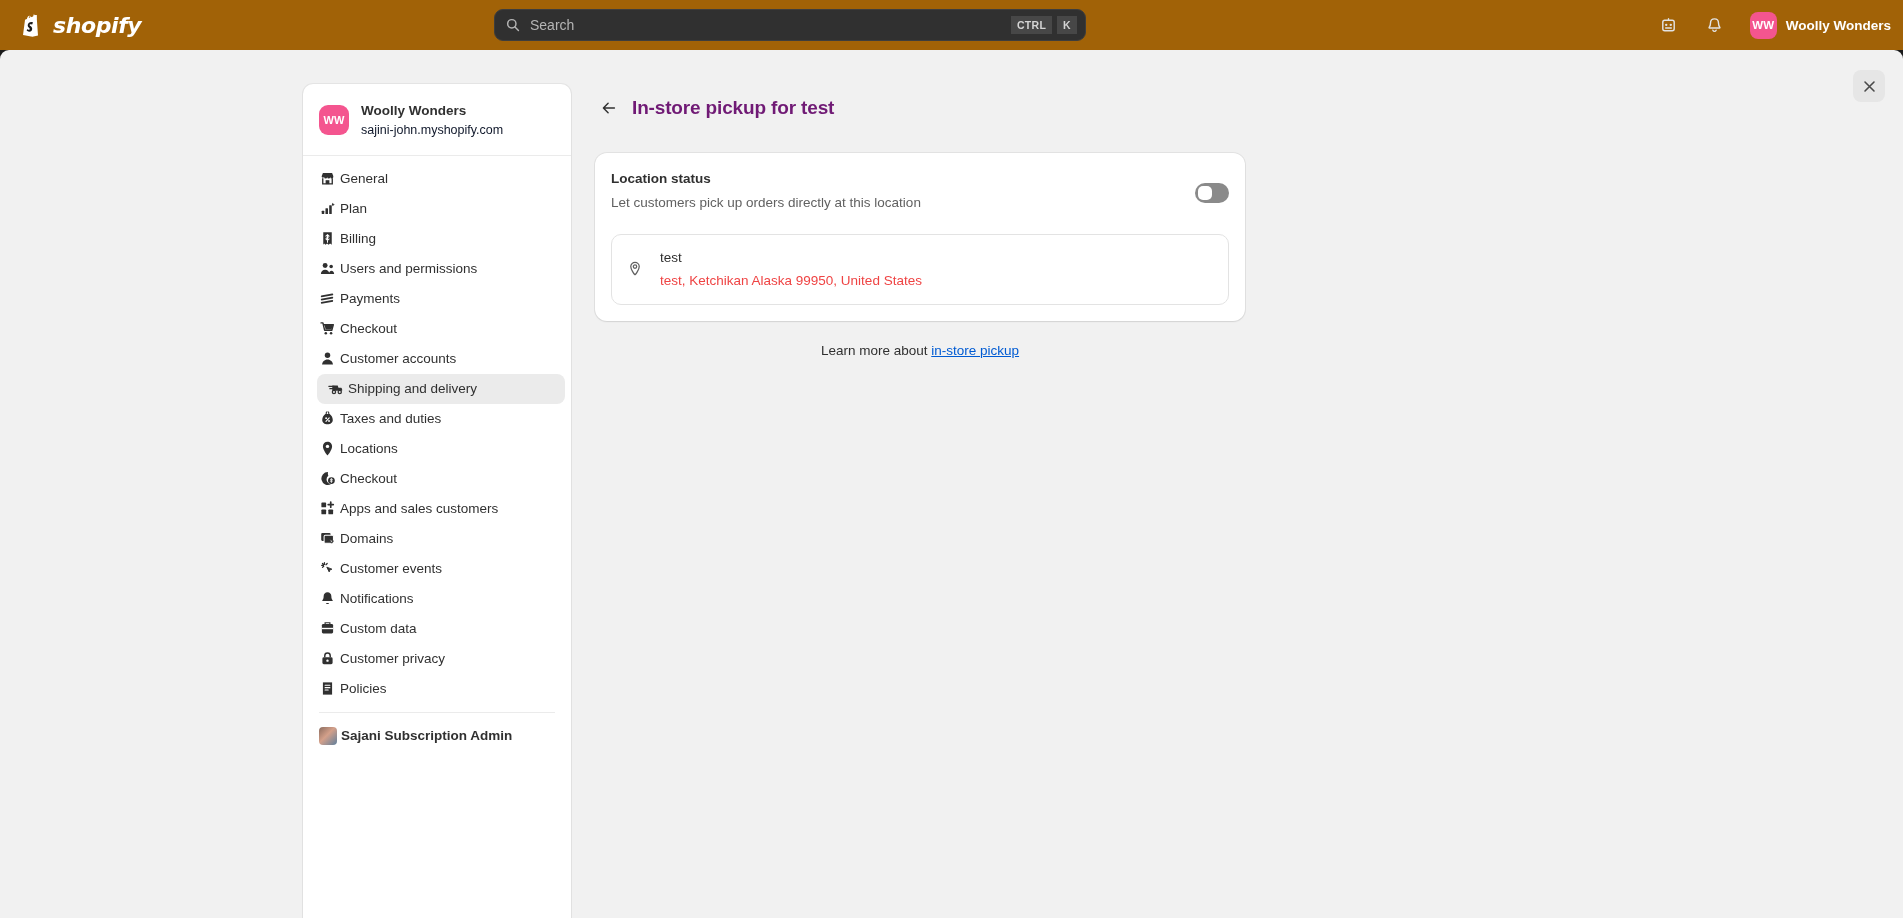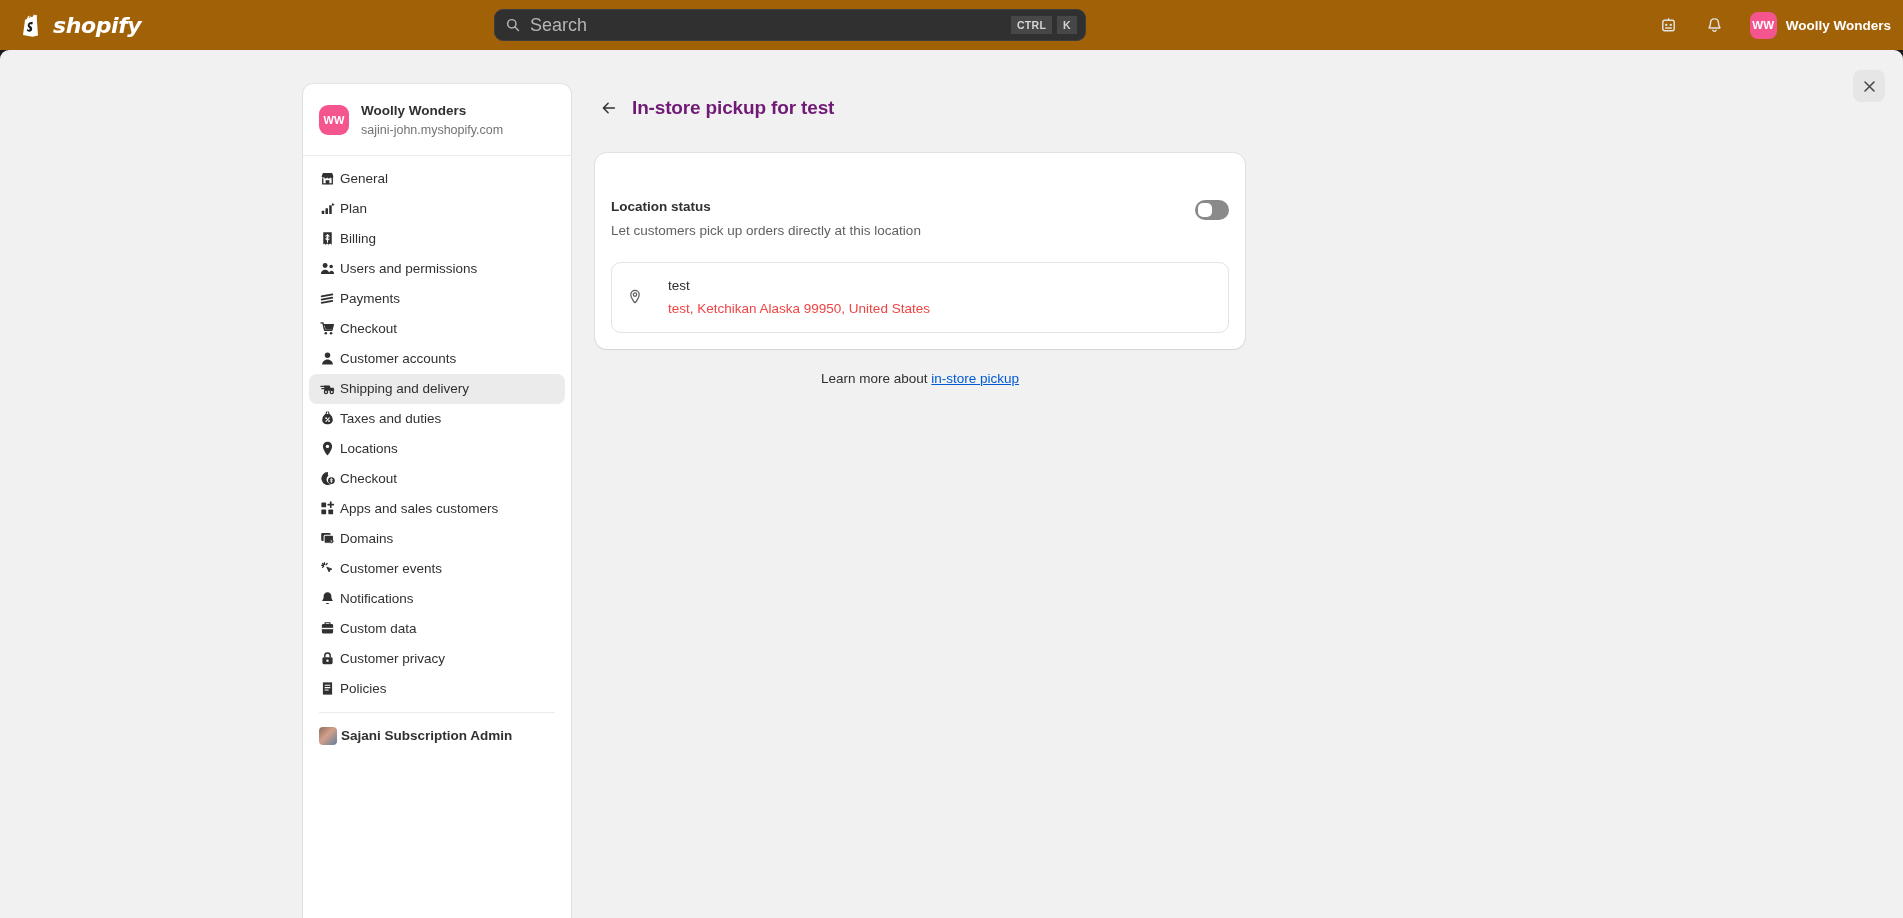--- a/index.html
+++ b/index.html
@@ -28,21 +28,21 @@
   }
   #search-bar {
     position: absolute; left: 494px; top: 9px;
     width: 592px; height: 32px;
     background: #303030; border: 1px solid #3d3d3d;
     border-radius: 9px;
     display: flex; align-items: center; padding: 0 8px 0 10px;
   }
   #search-icon { width: 16px; height: 16px; flex: 0 0 16px; }
   #search-placeholder {
-    color: #b5b5b5; font-size: 18px; margin-left: 9px; flex: 1;
+    color: #b5b5b5; font-size: 14px; margin-left: 9px; flex: 1;
   }
   .kbd {
     background: #474747; color: #d4d4d4;
     font-size: 10.5px; font-weight: 600;
     padding: 3px 6px; border-radius: 0; margin-left: 5px;
     letter-spacing: 0.3px;
   }
   #topbar-right {
     position: absolute; right: 0; top: 0; height: 50px;
     display: flex; align-items: center; gap: 18px; padding-right: 6px;
@@ -96,29 +96,29 @@
     cursor: pointer;
   }
   #store-avatar {
     width: 30px; height: 30px; border-radius: 9px;
     background: #f4558f; color: #ffffff;
     font-size: 11px; font-weight: 700;
     display: flex; align-items: center; justify-content: center;
     flex: 0 0 30px;
   }
   #store-name { font-size: 13.5px; font-weight: 700; color: #303030; line-height: 1.45; }
-  #store-domain { font-size: 12.5px; color: #737373; line-height: 1.45; }
+  #store-domain { font-size: 12.5px; color: #0f172a; line-height: 1.45; }
 
   #nav { padding: 8px 6px 0 6px; }
   .nav-item {
     display: flex; align-items: center; gap: 4px;
     height: 30px; padding: 0 10px; margin-bottom: 0;
     border-radius: 8px; cursor: pointer;
   }
-  .nav-item.selected { background: #ebebeb; }
+  .nav-item.selected { background: #ebebeb; margin-left: 8px; }
   .nav-icon { width: 17px; height: 17px; flex: 0 0 17px; display: block; }
   .nav-label { font-size: 13.5px; color: #303030; white-space: nowrap; }
   .nav-item.selected .nav-label { font-weight: 400; }
   #nav-divider { height: 1px; background: #ebebeb; margin: 8px 10px; }
   .nav-item .app-thumb {
     width: 18px; height: 18px; flex: 0 0 18px; border-radius: 4px;
     background: linear-gradient(135deg,#8a6b5e 0%,#d4a08a 45%,#5f7f9c 100%);
   }
   #app-row .nav-label { font-weight: 700; }
 
@@ -130,36 +130,36 @@
   }
   #back-arrow { width: 18px; height: 18px; cursor: pointer; display: block; }
   #page-title { font-size: 19px; font-weight: 700; color: #701a75; letter-spacing: -0.15px; }
 
   #card {
     margin-top: 21px; width: 650px;
     background: #ffffff; border-radius: 12px;
     box-shadow: 0 0 0 1px rgba(0,0,0,0.06), 0 1px 2px rgba(0,0,0,0.07);
     padding: 16px;
   }
-  #status-row { display: flex; align-items: flex-start; margin-top: 28px; }
+  #status-row { display: flex; align-items: center; }
   #status-texts { flex: 1; }
   #status-title { font-size: 13.5px; font-weight: 700; color: #303030; line-height: 1.5; }
   #status-sub { font-size: 13.5px; color: #616161; margin-top: 4px; line-height: 1.5; }
   #toggle {
     width: 34px; height: 20px; border-radius: 10px;
     background: #8a8a8a; position: relative; cursor: pointer;
     margin-top: 3px; flex: 0 0 34px;
   }
   #toggle .knob {
     position: absolute; left: 3px; top: 3px;
     width: 14px; height: 14px; border-radius: 5px; background: #ffffff;
   }
   #location-box {
     margin-top: 20px; border: 1px solid #e3e3e3; border-radius: 10px;
-    padding: 13px 14px; display: flex; align-items: center; gap: 24px;
+    padding: 13px 14px; display: flex; align-items: center; gap: 16px;
   }
   #pin-icon { width: 18px; height: 18px; flex: 0 0 18px; display: block; }
   #loc-name { font-size: 13.5px; color: #303030; line-height: 1.5; }
   #loc-addr { font-size: 13.5px; color: #ef4444; margin-top: 3px; line-height: 1.5; }
 
   #learn-more {
     width: 650px; text-align: center; margin-top: 22px;
     font-size: 13.5px; color: #303030;
   }
   #learn-link { color: #005bd3; text-decoration: underline; cursor: pointer; }

